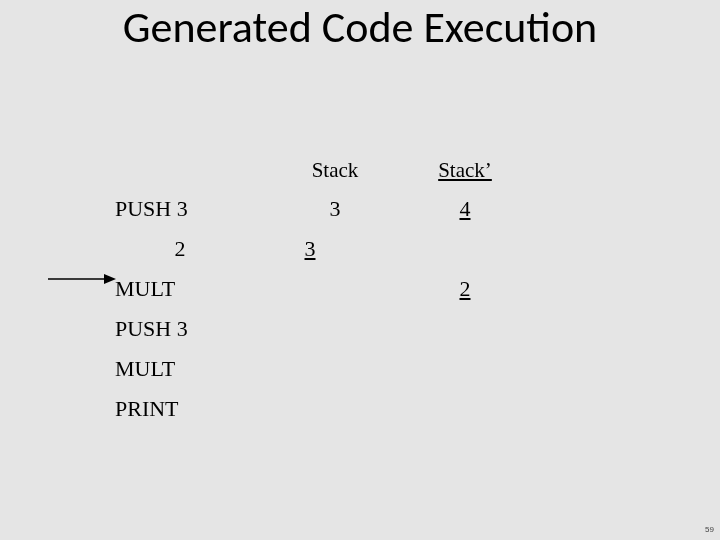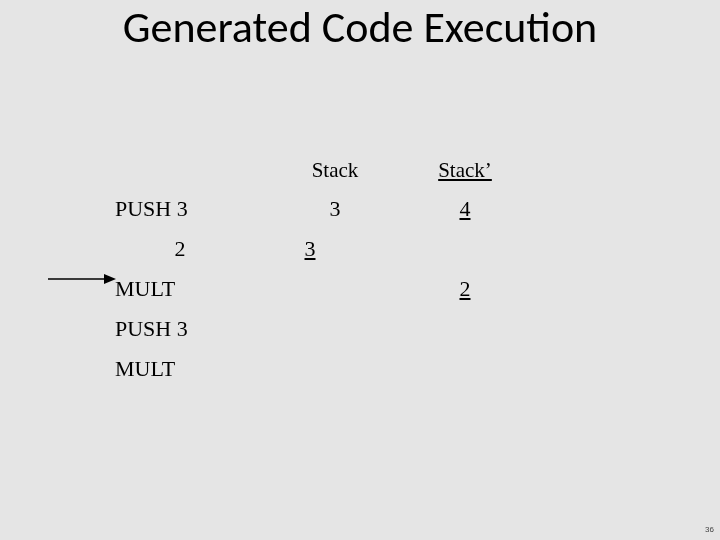--- a/index.html
+++ b/index.html
@@ -110,16 +110,21 @@
     <div class="row">
       <div class="col-instr">PUSH 3</div>
       <div class="col-stack"></div>
       <div class="col-stackp"></div>
     </div>
     <div class="row">
       <div class="col-instr">MULT</div>
       <div class="col-stack"></div>
       <div class="col-stackp"></div>
     </div>
+    <div class="row">
+      <div class="col-instr">PRINT</div>
+      <div class="col-stack"></div>
+      <div class="col-stackp"></div>
+    </div>
   </div>
 
-  <div class="pagenum">36</div>
+  <div class="pagenum">59</div>
 </div>
 
 </body></html>

